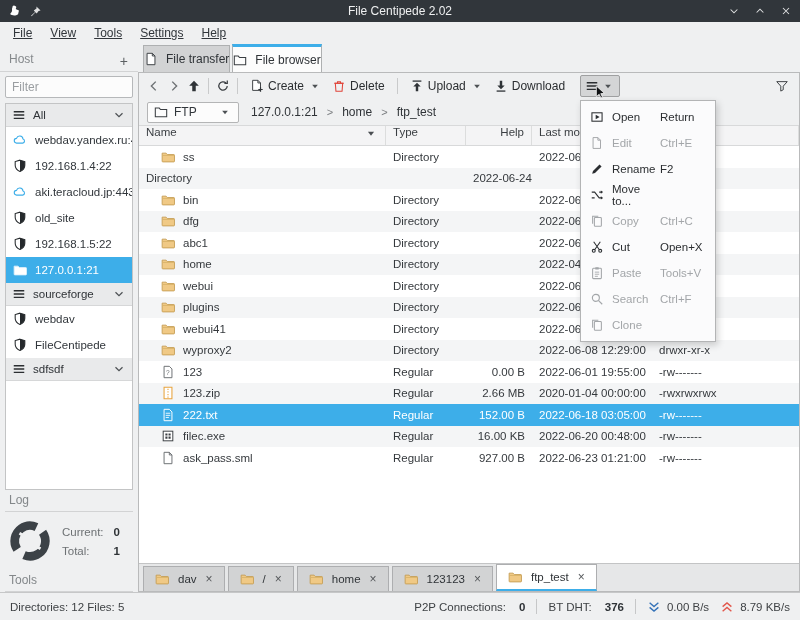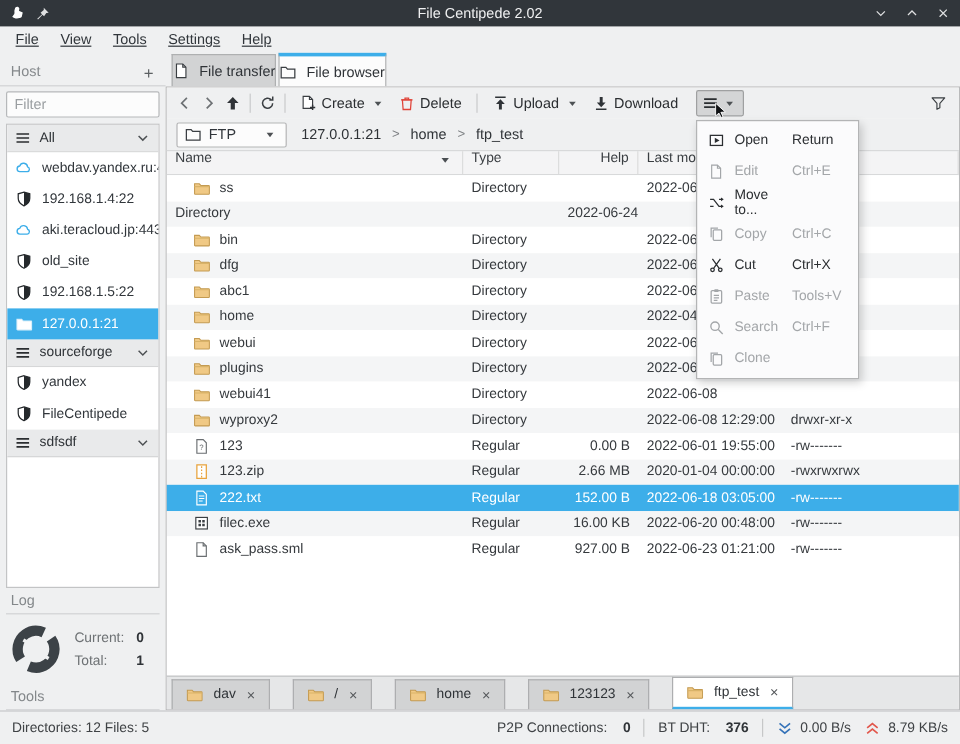--- a/index.html
+++ b/index.html
@@ -74,21 +74,21 @@
   .th.size{justify-content:flex-end;}
   .frow{height:21.5px;align-items:center;font-size:11.5px;color:#35393d;background:#fff;}
   .frow:nth-child(even){background:#f4f5f6;}
   .frow.sel{background:var(--accent);color:#fff;}
   .cell{padding:0 7px;overflow:hidden;white-space:nowrap;}
   .cell.name{display:flex;gap:8px;align-items:center;padding-left:22px;}
   .cell.size{text-align:right;}
   .filler{flex:1;background:#fff;}
 
   .btabbar{height:28px;background:#e6e7e8;border-top:1px solid #c3c4c5;display:flex;align-items:flex-end;
-           padding:0 4px;gap:19px;}
+           padding:0 4px;gap:3px;}
   .btab{height:25px;display:flex;align-items:center;gap:9px;padding:0 11px;background:#d2d3d4;
         border:1px solid #adaeb0;border-bottom:none;font-size:11.5px;color:#2f3337;}
   .btab.active{background:#fff;border-bottom:2px solid var(--accent);height:27px;}
   .tclose{color:#55585b;font-size:12px;line-height:10px;}
 
   
   .statusbar{height:28px;display:flex;align-items:center;font-size:11.5px;padding:0 10px;
              border-top:1px solid #c6c7c8;color:#3f4245;background:#eff0f1;}
   .sb-right{margin-left:auto;display:flex;align-items:center;gap:11px;}
   .sb-val{font-weight:bold;color:#2f3337;padding-left:2px;}
@@ -255,21 +255,21 @@
               </svg>
             </span>
   </div>
           <div class="sitem">
     <span class="icon14">
               <svg viewBox="0 0 16 16">
                 <path d="M8 1.3l5.5 1.6v4.3c0 3.2-2.2 5.7-5.5 7.1-3.3-1.4-5.5-3.9-5.5-7.1V2.9z" fill="none" stroke="#25292c" stroke-width="1.2"></path>
                 <path d="M8 1.3l5.5 1.6v4.3c0 3.2-2.2 5.7-5.5 7.1z" fill="#25292c"></path>
               </svg>
             </span>
-    <span>yandex</span>
+    <span>webdav</span>
   </div>
           <div class="sitem">
     <span class="icon14">
               <svg viewBox="0 0 16 16">
                 <path d="M8 1.3l5.5 1.6v4.3c0 3.2-2.2 5.7-5.5 7.1-3.3-1.4-5.5-3.9-5.5-7.1V2.9z" fill="none" stroke="#25292c" stroke-width="1.2"></path>
                 <path d="M8 1.3l5.5 1.6v4.3c0 3.2-2.2 5.7-5.5 7.1z" fill="#25292c"></path>
               </svg>
             </span>
     <span>FileCentipede</span>
   </div>
@@ -759,20 +759,29 @@
             <path d="M3.5 1.8h5.5l3 3v9.4h-8.5z" fill="none" stroke="currentColor" stroke-width="1.1"></path>
             <path d="M9 1.8v3h3" fill="none" stroke="currentColor" stroke-width="1.1"></path>
           </svg>
         </span>
     <span class="cm-lbl">Edit</span>
     <span class="cm-sc">Ctrl+E</span>
   </div>
       <div class="cm-item">
     <span class="icon14">
           <svg viewBox="0 0 16 16">
+            <path d="M2.5 13.5l.9-3.2 7.5-7.5 2.3 2.3-7.5 7.5z" fill="currentColor"></path>
+          </svg>
+        </span>
+    <span class="cm-lbl">Rename</span>
+    <span class="cm-sc">F2</span>
+  </div>
+      <div class="cm-item">
+    <span class="icon14">
+          <svg viewBox="0 0 16 16">
             <path d="M2 4.7h3.3l5.2 6.6H13M2 11.3h3.3M10.5 4.7H13" fill="none" stroke="currentColor" stroke-width="1.2"></path>
             <path d="M12.4 2.9l2.6 1.8-2.6 1.8zM12.4 9.5l2.6 1.8-2.6 1.8z" fill="currentColor"></path>
           </svg>
         </span>
     <span class="cm-lbl">Move to...</span>
     <span class="cm-sc"></span>
   </div>
       <div class="cm-item disabled">
     <span class="icon14">
           <svg viewBox="0 0 16 16">
@@ -785,21 +794,21 @@
   </div>
       <div class="cm-item">
     <span class="icon14">
           <svg viewBox="0 0 16 16">
             <path d="M4.2 2l6.3 8.8M11.8 2L5.5 10.8" stroke="currentColor" stroke-width="1.2" fill="none"></path>
             <circle cx="4.3" cy="12.4" r="1.7" fill="none" stroke="currentColor" stroke-width="1.2"></circle>
             <circle cx="11.7" cy="12.4" r="1.7" fill="none" stroke="currentColor" stroke-width="1.2"></circle>
           </svg>
         </span>
     <span class="cm-lbl">Cut</span>
-    <span class="cm-sc">Ctrl+X</span>
+    <span class="cm-sc">Open+X</span>
   </div>
       <div class="cm-item disabled">
     <span class="icon14">
           <svg viewBox="0 0 16 16">
             <rect x="3" y="2.6" width="10" height="11.8" rx="1" fill="none" stroke="currentColor" stroke-width="1.2"></rect>
             <rect x="6" y="1.3" width="4" height="2.6" rx=".6" fill="currentColor"></rect>
             <path d="M5.5 7h5M5.5 9.4h5M5.5 11.8h3.5" stroke="currentColor" stroke-width="1"></path>
           </svg>
         </span>
     <span class="cm-lbl">Paste</span>

